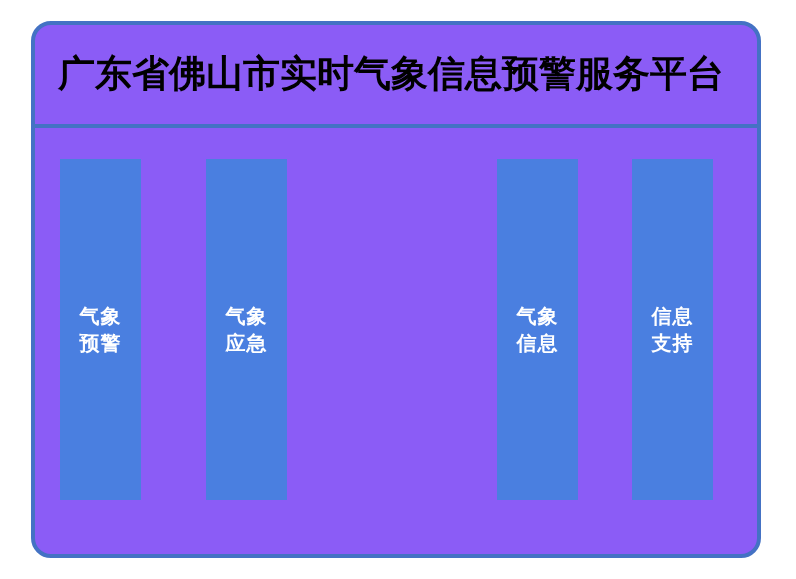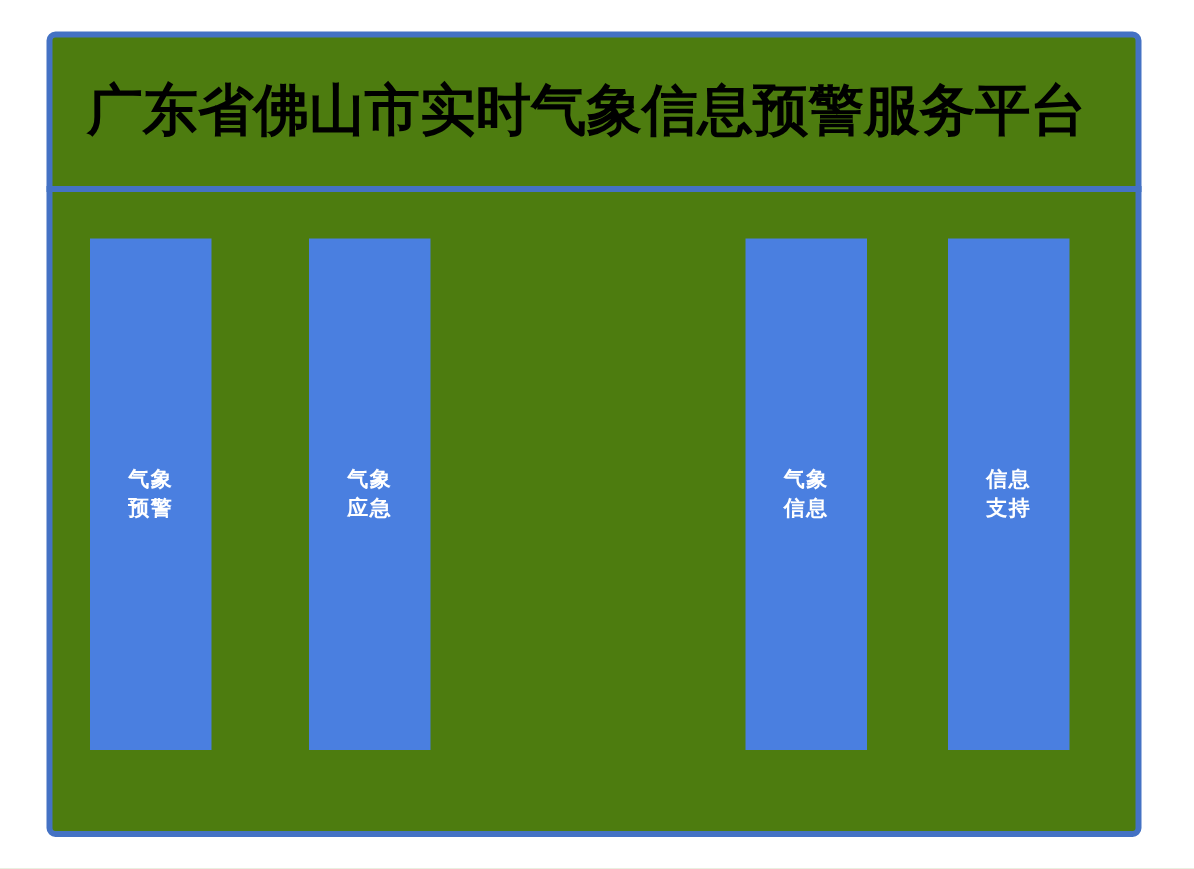--- a/index.html
+++ b/index.html
@@ -22,22 +22,22 @@
 
   
   .platform-frame {
     position: absolute;
     left: 31px;
     top: 21px;
     width: 730px;
     height: 537px;
     box-sizing: border-box;
     border: 4px solid #4472c4;
-    border-radius: 6px;
-    background: #4d7c0f;
+    border-radius: 20px;
+    background: #8b5cf6;
   }
 
   
   .title-band {
     position: absolute;
     left: 0;
     top: 0;
     width: 100%;
     height: 99px;
     box-sizing: border-box;
@@ -79,21 +79,21 @@
     top: 31px;
     width: 81px;
     height: 341px;
     background: #4a7fe0;
     display: flex;
     align-items: center;
     justify-content: center;
   }
   .pillar-label {
     color: #ffffff;
-    font-size: 14px;
+    font-size: 20px;
     font-weight: bold;
     line-height: 1.32;
     text-align: center;
     letter-spacing: 1px;
     white-space: pre-line;
     font-family: "DejaVu Sans", "Liberation Sans", sans-serif;
   }
   .p0 { left: 25px;  }
   .p1 { left: 171px; }
   .p2 { left: 317px; }

